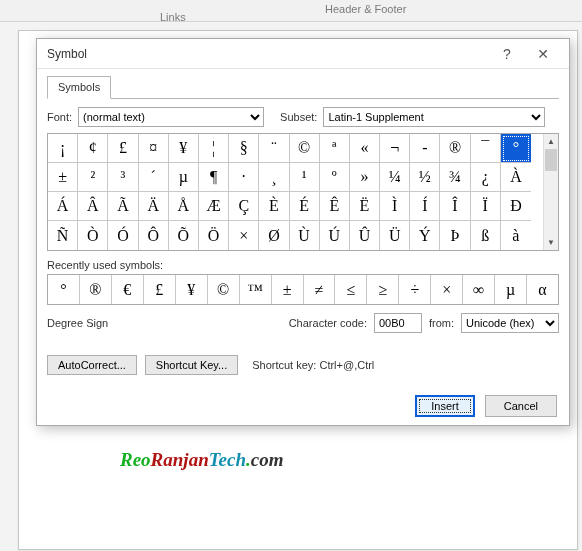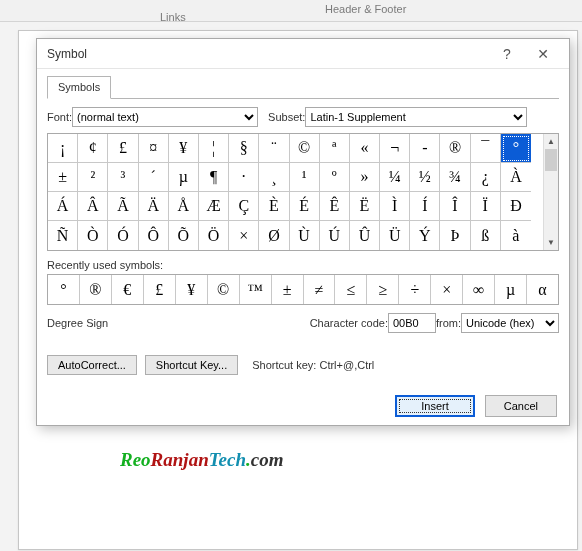--- a/index.html
+++ b/index.html
@@ -11,48 +11,48 @@
   .ribbon-hf { position:absolute; left:325px; top:3px; }
   .page-bg { position:absolute; top:30px; left:18px; width:560px; height:520px; background:#fff; border:1px solid #c6c6c6; box-shadow:0 1px 2px rgba(0,0,0,0.08);}
   .dialog { position:absolute; top:38px; left:36px; width:534px; height:388px; background:#fff; border:1px solid #a9a9a9; box-shadow:3px 3px 12px rgba(0,0,0,0.25); }
   .titlebar { height:30px; border-bottom:1px solid #e5e5e5; display:flex; align-items:center; padding:0 8px 0 10px; }
   .titlebar .title { font-size:12px; color:#333; flex:1; }
   .titlebar .btn { width:36px; height:30px; display:flex; align-items:center; justify-content:center; font-size:14px; color:#555; cursor:default; }
   .content { padding:6px 10px 8px 10px; }
   .tabs { display:flex; border-bottom:1px solid #b5b5b5; margin-bottom:8px; }
   .tab { font-size:11px; padding:4px 10px 5px 10px; border:1px solid transparent; border-bottom:none; position:relative; top:1px; background:#fff; color:#333;}
   .tab.active { border-color:#b5b5b5; border-bottom:1px solid #fff; }
-  .row { display:flex; align-items:center; margin-bottom:6px; font-size:11px; color:#333;}
+  .row { display:flex; align-items:center; gap:6px; margin-bottom:6px; font-size:11px; color:#333;}
   select, input[type=text] { font-size:11px; border:1px solid #a9a9a9; background:#fff; height:20px; }
   select.font-sel { width:186px; }
   select.subset-sel { width:222px; }
   .grid-wrap { border:1px solid #a9a9a9; position:relative; display:flex; }
   .char-grid { flex:1; }
   .grid-row { display:flex; }
   .cell { width:30.2px; height:29px; border-right:1px solid #c8c8c8; border-bottom:1px solid #c8c8c8; display:flex; align-items:center; justify-content:center; font-size:16px; font-family:"Times New Roman", serif; color:#000; background:#fff; cursor:default;}
   .grid-row:last-child .cell { border-bottom:none; }
   .cell:last-child { border-right:none; }
   .cell.selected { background:#0b5cd6; color:#fff; outline:1px dotted #fff; outline-offset:-3px;}
   .scrollbar { width:15px; background:#f0f0f0; border-left:1px solid #dcdcdc; display:flex; flex-direction:column; }
   .sb-btn { height:15px; display:flex; align-items:center; justify-content:center; font-size:8px; color:#555; background:#f0f0f0;}
   .sb-track { flex:1; position:relative; }
   .sb-thumb { position:absolute; top:0; left:1px; right:1px; height:22px; background:#cdcdcd; }
   .section-label { font-size:11px; margin:8px 0 3px 0; color:#333;}
   .recent-row { display:flex; border:1px solid #a9a9a9; }
   .recent-cell { flex:1; height:29px; border-right:1px solid #c8c8c8; display:flex; align-items:center; justify-content:center; font-size:16px; font-family:"Times New Roman", serif;}
   .recent-cell:last-child { border-right:none;}
-  .meta-row { display:flex; align-items:center; gap:0; margin-top:8px; font-size:11px; color:#333;}
+  .meta-row { display:flex; align-items:center; gap:7px; margin-top:8px; font-size:11px; color:#333;}
   .meta-row .spacer { flex:1; }
   input.code-in { width:48px; padding:0 4px;}
   select.from-sel { width:98px;}
   .btn-row { display:flex; gap:8px; margin-top:22px; align-items:center;}
   .push-btn { font-size:11px; border:1px solid #adadad; background:#e9e9e9; padding:3px 10px; cursor:default;}
   .shortcut-text { font-size:11px; color:#333; margin-left:6px;}
   .footer { position:absolute; bottom:8px; right:12px; display:flex; gap:10px;}
-  .ok-btn { border:2px solid #0b5cd6; outline:1px dotted #333; outline-offset:-5px; background:#e5f1fb; padding:3px 24px; font-size:11px;}
+  .ok-btn { border:2px solid #0b5cd6; outline:1px dotted #333; outline-offset:-5px; background:#e5f1fb; padding:3px 14px; font-size:11px;}
   .cancel-btn { border:1px solid #adadad; background:#e9e9e9; padding:4px 18px; font-size:11px;}
   .watermark { position:absolute; bottom:76px; left:120px; width:360px; height:30px; display:flex; align-items:center;}
   .watermark div { font-size:19px; font-weight:700; font-style:italic; font-family:"Times New Roman", serif;}
   .wm1{color:#13b020;} .wm2{color:#b01313;} .wm3{color:#138fb0;} .wm4{color:#13b020;} .wm5{color:#333;}
 </style>
 </head>
 <body>
 
 <div class="ribbon-bg"></div>
 <div class="ribbon-bottom">

